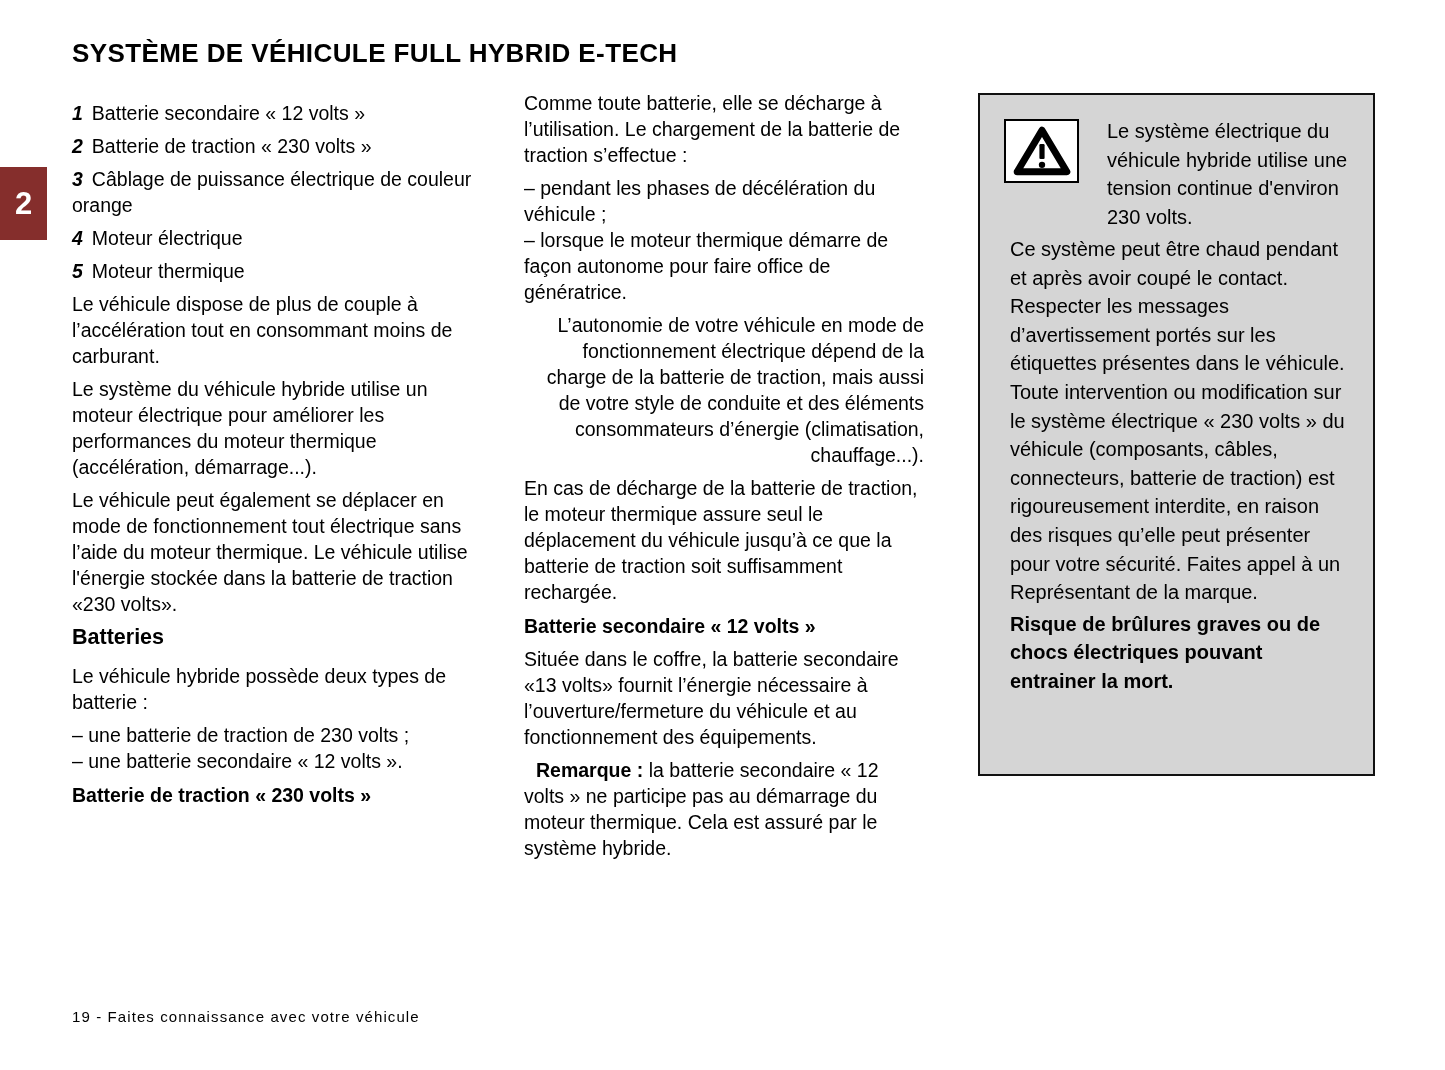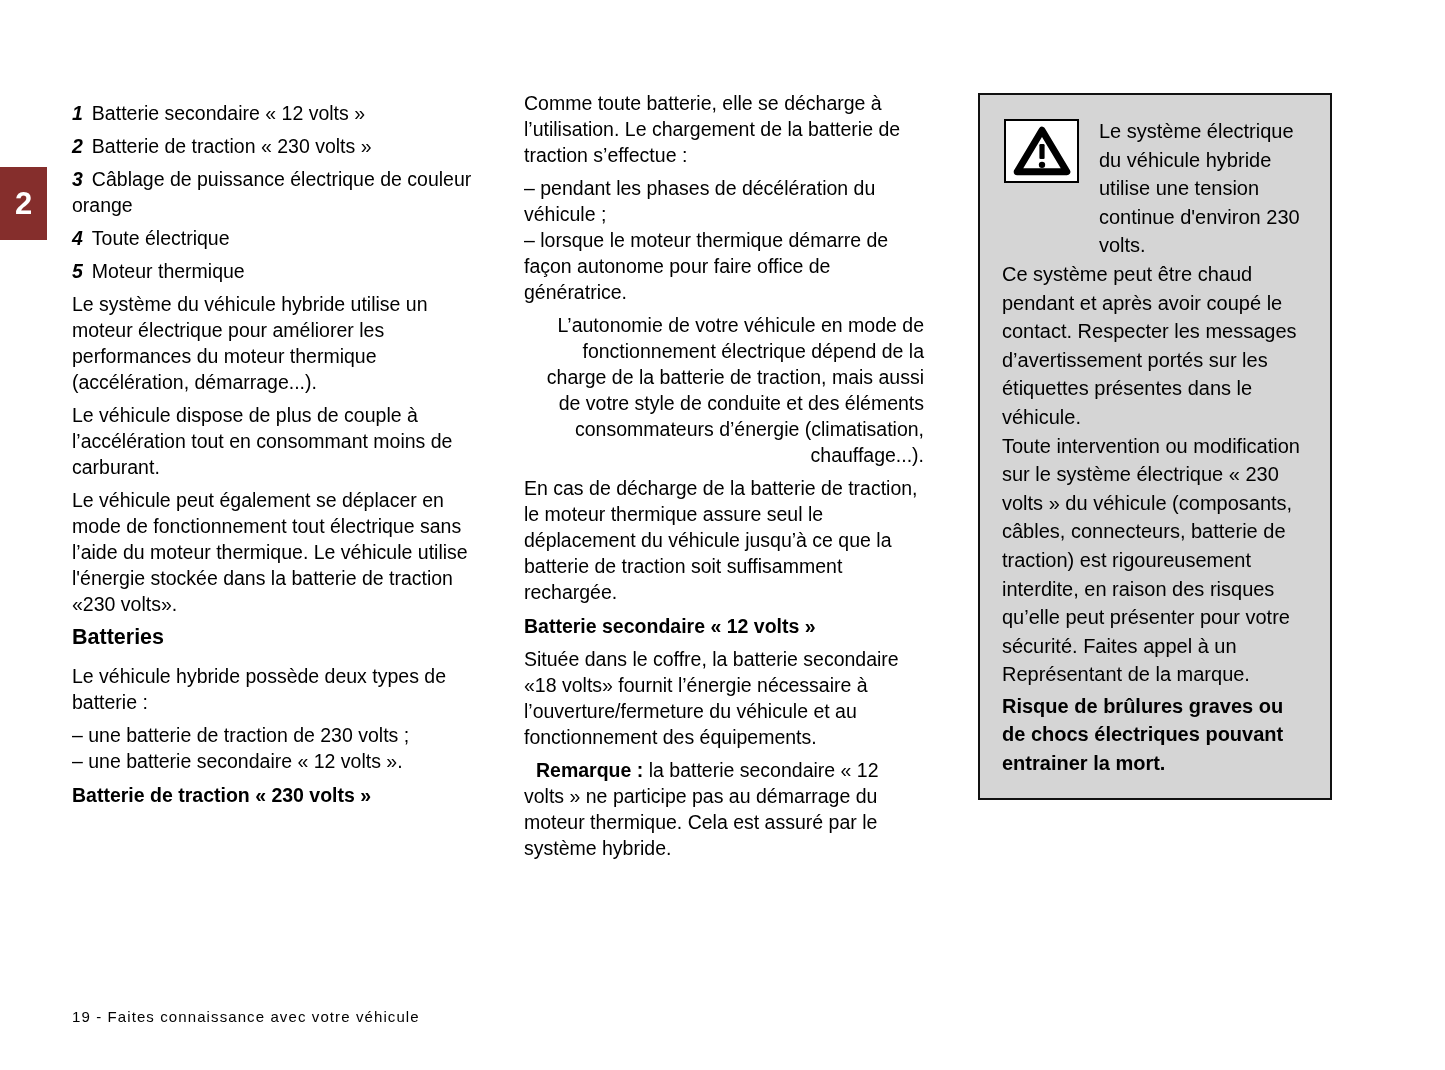--- a/index.html
+++ b/index.html
@@ -59,25 +59,25 @@
     font-weight: 700;
   }
   .dash { margin: 0 !important; }
   .after-list { margin-top: 7px !important; text-align: right; }
   .bold-inline { font-weight: 700; margin-left: 12px; }
 
   .warning-box {
     position: absolute;
     left: 978px;
     top: 93px;
-    width: 354px;
+    width: 397px;
     min-height: 683px;
     background: #d5d5d5;
     border: 2px solid #111111;
-    padding: 22px 22px 20px 22px;
+    padding: 22px 22px 20px 30px;
     font-size: 20px;
     line-height: 28.6px;
   }
   .warning-box p { margin: 0; }
   .warn-para-first { padding-left: 97px; min-height: 118px; }
   .warn-para-bold { font-weight: 700; margin-top: 3px !important; }
   .warn-icon-box {
     position: absolute;
     top: 24px;
     left: 24px;
@@ -97,64 +97,65 @@
     top: 1008px;
     font-size: 15px;
     letter-spacing: 1.1px;
   }
 </style>
 </head>
 <body>
 
 <div class="page">
 
+  <h1 class="title">SYSTÈME DE VÉHICULE FULL HYBRID E-TECH</h1>
 
   <div class="chapter-tab">
     <span>2</span>
   </div>
 
   <div class="col col-1">
     <p class="legend-item">
       <span class="legend-num">1</span><span>Batterie secondaire « 12 volts »</span>
     </p>
     <p class="legend-item">
       <span class="legend-num">2</span><span>Batterie de traction « 230 volts »</span>
     </p>
     <p class="legend-item wraps">
       <span class="legend-num">3</span><span>Câblage de puissance électrique de couleur orange</span>
     </p>
     <p class="legend-item">
-      <span class="legend-num">4</span><span>Toute électrique</span>
+      <span class="legend-num">4</span><span>Moteur électrique</span>
     </p>
     <p class="legend-item">
       <span class="legend-num">5</span><span>Moteur thermique</span>
     </p>
 
+    <p>Le véhicule dispose de plus de couple à l’accélération tout en consommant moins de carburant.</p>
     <p>Le système du véhicule hybride utilise un moteur électrique pour améliorer les performances du moteur thermique (accélération, démarrage...).</p>
-    <p>Le véhicule dispose de plus de couple à l’accélération tout en consommant moins de carburant.</p>
     <p>Le véhicule peut également se déplacer en mode de fonctionnement tout électrique sans l’aide du moteur thermique. Le véhicule utilise l'énergie stockée dans la batterie de traction «230 volts».</p>
 
     <h2 class="section-heading">Batteries</h2>
 
     <p>Le véhicule hybride possède deux types de batterie :</p>
     <p class="dash">– une batterie de traction de 230 volts ;</p>
     <p class="dash">– une batterie secondaire « 12 volts ».</p>
 
     <h3 class="subheading">Batterie de traction « 230 volts »</h3>
   </div>
 
   <div class="col col-2">
     <p>Comme toute batterie, elle se décharge à l’utilisation. Le chargement de la batterie de traction s’effectue :</p>
     <p class="dash">– pendant les phases de décélération du véhicule ;</p>
     <p class="dash">– lorsque le moteur thermique démarre de façon autonome pour faire office de génératrice.</p>
     <p class="after-list">L’autonomie de votre véhicule en mode de fonctionnement électrique dépend de la charge de la batterie de traction, mais aussi de votre style de conduite et des éléments consommateurs d’énergie (climatisation, chauffage...).</p>
     <p>En cas de décharge de la batterie de traction, le moteur thermique assure seul le déplacement du véhicule jusqu’à ce que la batterie de traction soit suffisamment rechargée.</p>
 
     <h3 class="subheading">Batterie secondaire « 12 volts »</h3>
-    <p>Située dans le coffre, la batterie secondaire «18 volts» fournit l’énergie nécessaire à l’ouverture/fermeture du véhicule et au fonctionnement des équipements.</p>
+    <p>Située dans le coffre, la batterie secondaire «13 volts» fournit l’énergie nécessaire à l’ouverture/fermeture du véhicule et au fonctionnement des équipements.</p>
 
     <p>
       <span class="bold-inline">Remarque :</span><span> la batterie secondaire « 12 volts » ne participe pas au démarrage du moteur thermique. Cela est assuré par le système hybride.</span>
     </p>
   </div>
 
   <div class="warning-box">
     <div class="warn-icon-box">
       <span>
         <svg viewBox="0 0 100 90" xmlns="http://www.w3.org/2000/svg">

